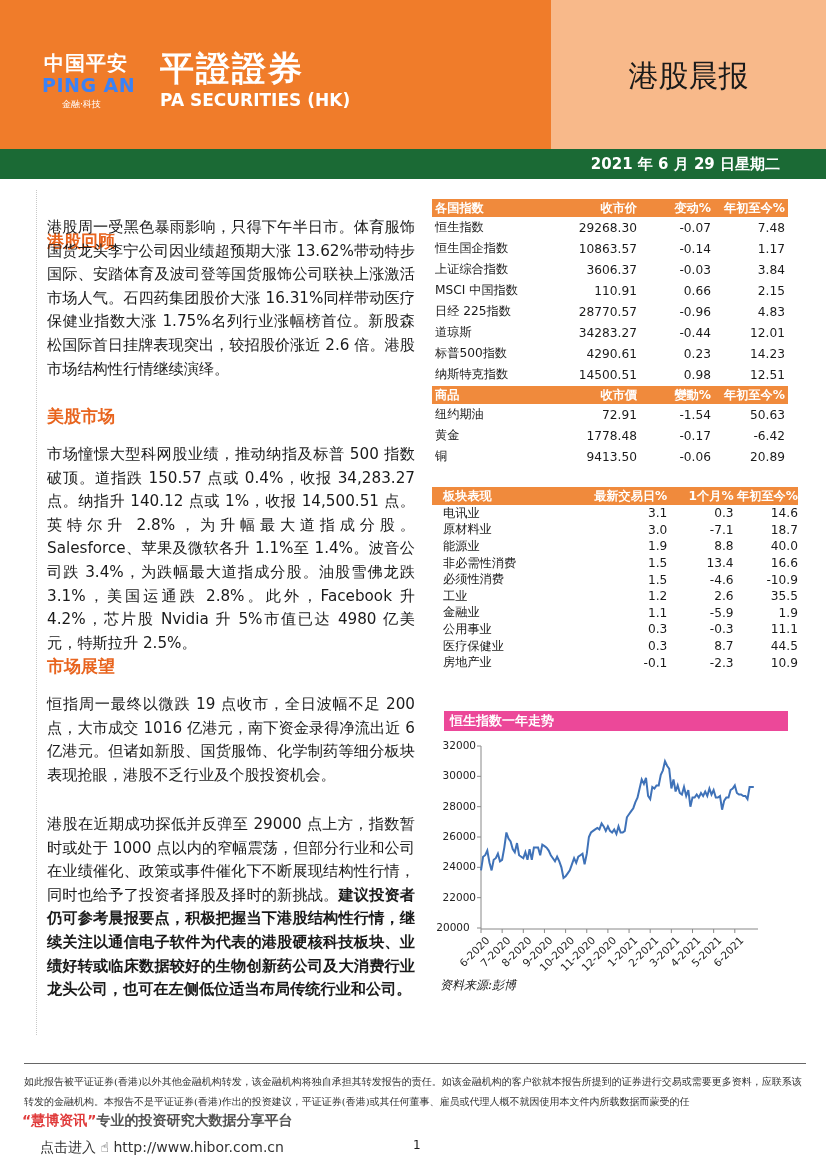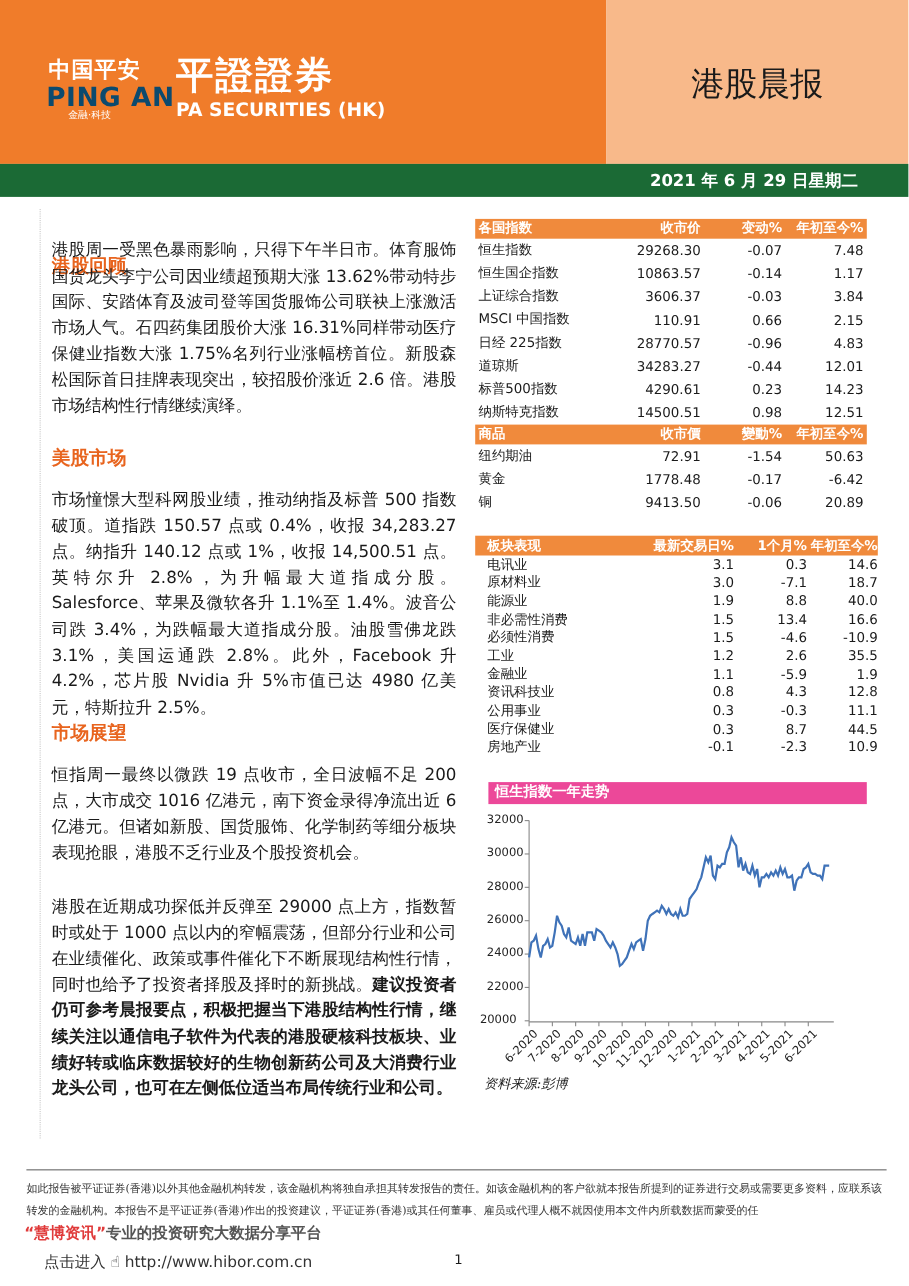--- a/index.html
+++ b/index.html
@@ -3,34 +3,34 @@
 <meta charset="utf-8">
 <style>
   html, body { margin:0; padding:0; }
   body { width:826px; height:1169px; position:relative; background:#ffffff; font-family:"DejaVu Sans", sans-serif; color:#1a1a1a; overflow:hidden; }
   .abs { position:absolute; }
   
   #hdr-left { left:0; top:0; width:551px; height:149px; background:#f07c2a; }
   #hdr-right { left:551px; top:0; width:275px; height:149px; background:#f8b98a; }
   #green-bar { left:0; top:149px; width:826px; height:30px; background:#1b6a35; }
   .logo-cn { left:44px; top:50px; color:#fff; font-size:20px; font-weight:bold; letter-spacing:1px; }
-  .logo-en { left:42px; top:74px; color:#0c4a6e; font-size:24px; font-weight:bold; letter-spacing:0.5px; }
+  .logo-en { left:42px; top:74px; color:#3b82f6; font-size:19px; font-weight:bold; letter-spacing:0.5px; }
   .logo-tag { left:62px; top:98px; color:#fff; font-size:9px; }
   .brand-cn { left:160px; top:46px; color:#fff; font-size:34px; font-weight:bold; letter-spacing:2px; }
   .brand-en { left:160px; top:90px; color:#fff; font-size:17px; font-weight:bold; }
   .report-title { left:551px; top:56px; width:275px; text-align:center; font-family:"DejaVu Serif", serif; font-size:30px; color:#1a1a1a; }
   .date-line { right:46px; top:155px; color:#fff; font-size:15px; font-weight:bold; }
   
   .dots { left:36px; top:190px; width:0; height:845px; border-left:1px dotted #c8c8c8; }
   .sec-h { left:47px; color:#e8641e; font-size:17px; font-weight:bold; }
   .para { left:47px; width:368px; font-size:15.2px; line-height:23.6px; text-align:justify; }
   .para b { font-weight:bold; }
   
   .tbl { left:432px; width:356px; font-size:12.2px; }
-  .tbl .th { height:18px; background:#f08a3c; color:#fff; font-weight:bold; display:flex; }
+  .tbl .th { height:18px; background:#f08a3c; color:#fff; font-weight:bold; display:flex; align-items:center; }
   .tbl .tr { height:21px; display:flex; align-items:center; }
   .c1 { width:110px; padding-left:3px; white-space:nowrap; }
   .c2 { width:92px; text-align:right; }
   .c3 { width:74px; text-align:right; }
   .c4 { width:74px; text-align:right; }
   .tbl2 { left:432px; width:366px; font-size:12.2px; }
   .tbl2 .th { height:18px; background:#f08a3c; color:#fff; font-weight:bold; display:flex; align-items:center; }
   .tbl2 .tr { height:16.6px; display:flex; align-items:center; }
   .s1 { width:120px; padding-left:11px; white-space:nowrap; }
   .s2 { width:110px; text-align:right; }
@@ -205,26 +205,20 @@
         <span class="s1">工业</span>
         <span class="s2">1.2</span>
         <span class="s3">2.6</span>
         <span class="s4">35.5</span>
       </div>
       <div class="tr">
         <span class="s1">金融业</span>
         <span class="s2">1.1</span>
         <span class="s3">-5.9</span>
         <span class="s4">1.9</span>
-      </div>
-      <div class="tr">
-        <span class="s1">资讯科技业</span>
-        <span class="s2">0.8</span>
-        <span class="s3">4.3</span>
-        <span class="s4">12.8</span>
       </div>
       <div class="tr">
         <span class="s1">公用事业</span>
         <span class="s2">0.3</span>
         <span class="s3">-0.3</span>
         <span class="s4">11.1</span>
       </div>
       <div class="tr">
         <span class="s1">医疗保健业</span>
         <span class="s2">0.3</span>

